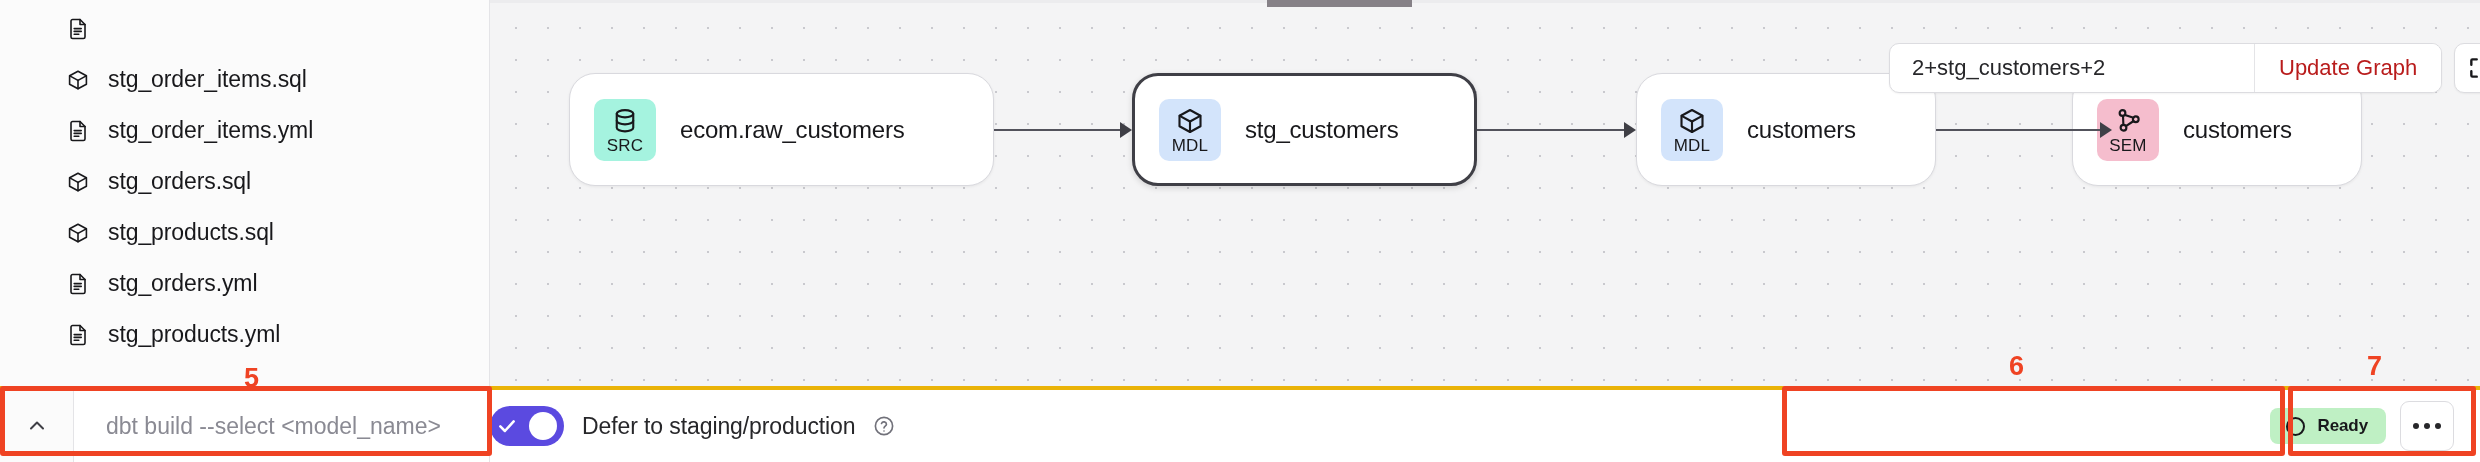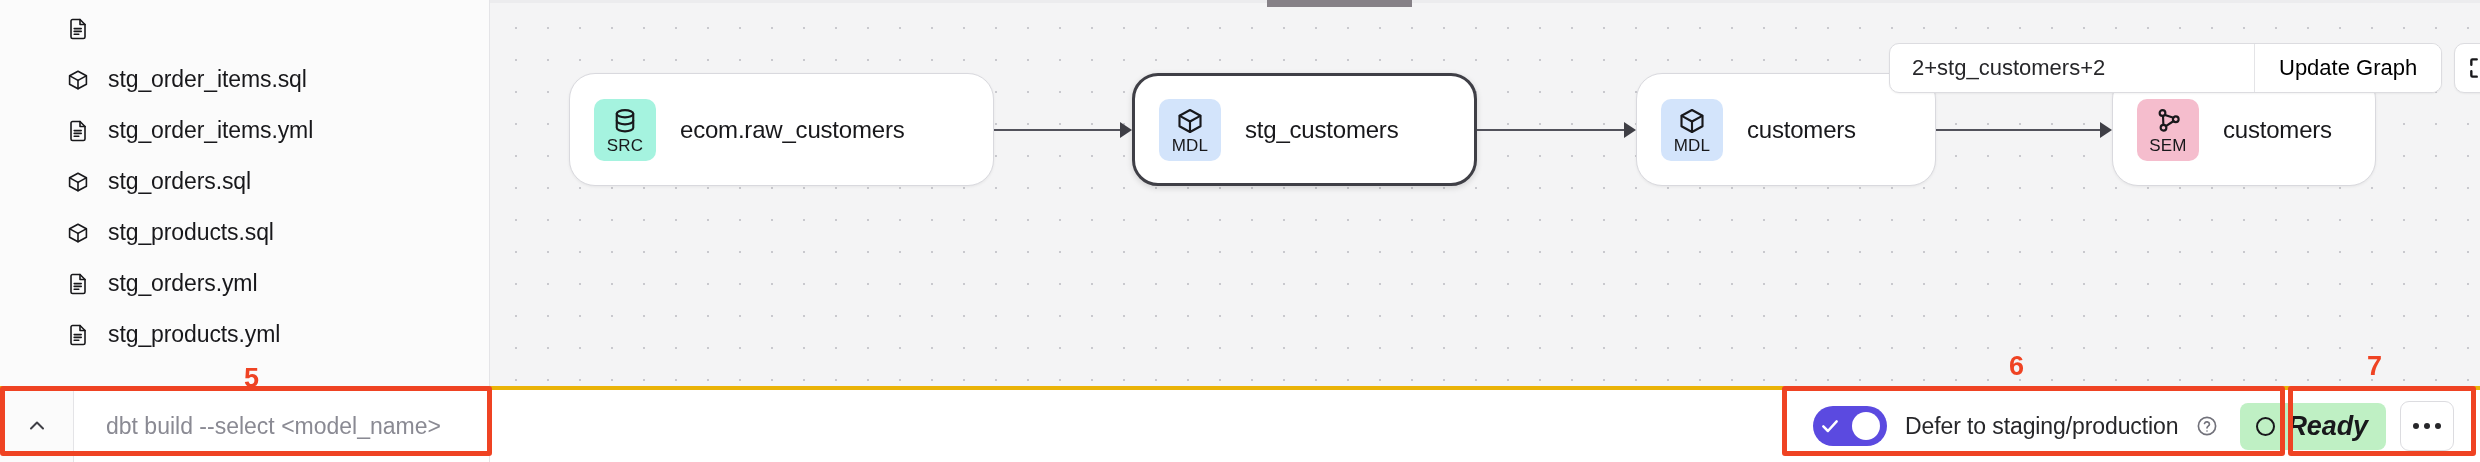--- a/index.html
+++ b/index.html
@@ -115,21 +115,21 @@
     width: 364px;
     height: 100%;
   }
   .selector-input::placeholder { color: #a1a1aa; }
   .update-graph-btn {
     border: none;
     border-left: 1px solid #e4e4e7;
     background: #ffffff;
     font-family: "Liberation Sans", sans-serif;
     font-size: 22px;
-    color: #000000;
+    color: #b91c1c;
     padding: 0 24px;
     cursor: pointer;
     white-space: nowrap;
   }
   .icon-btn {
     width: 52px; height: 50px;
     background: #ffffff;
     border: 1px solid #dcdce0;
     border-radius: 10px;
     display: flex; align-items: center; justify-content: center;
@@ -230,21 +230,21 @@
     font-size: 23px;
     color: #71717a;
     padding-left: 32px;
   }
   .cmd-input::placeholder { color: #8a8a93; }
 
   .status-zone {
     flex: 1 1 auto;
     display: flex;
     align-items: center;
-    justify-content: flex-end;
+    justify-content: space-between;
     gap: 22px;
     padding-right: 26px;
     background: #ffffff;
   }
   .defer-group {
     display: flex;
     align-items: center;
     gap: 18px;
   }
   .toggle {
@@ -288,25 +288,24 @@
     cursor: pointer;
   }
   .status-dot {
     width: 19px; height: 19px;
     border-radius: 50%;
     border: 2px solid #18181b;
     background: transparent;
     flex: 0 0 19px;
   }
   .status-text {
-    font-size: 27px;
+    font-size: 17px;
     color: #18181b;
     font-weight: bold;
     letter-spacing: -0.1px;
-    font-style: italic;
   }
   .more-btn {
     width: 54px; height: 50px;
     border: 1px solid #dcdce0;
     border-radius: 9px;
     background: #ffffff;
     display: flex; align-items: center; justify-content: center;
     gap: 5px;
     cursor: pointer;
   }
@@ -461,21 +460,21 @@
                 <svg class="badge-glyph" width="30" height="30" viewBox="0 0 24 24" fill="none" stroke="#18181b" stroke-width="1.7" stroke-linecap="round" stroke-linejoin="round">
                   <path d="M20.4 7.8 12 3.2 3.6 7.8v8.4L12 20.8l8.4-4.6z"></path>
                   <polyline points="3.8 7.9 12 12.4 20.2 7.9"></polyline>
                   <line x1="12" y1="12.4" x2="12" y2="20.8"></line>
                 </svg>
               </span>
               <span class="node-badge-text">MDL</span>
             </div>
             <span class="node-label">customers</span>
           </div>
-          <div class="node" style="left: 1622px; top: 73px; width: 264px;">
+          <div class="node" style="left: 1582px; top: 73px; width: 290px;">
             <div class="node-badge" style="background: rgb(245, 189, 205);">
               <span>
                 <svg class="badge-glyph" width="30" height="30" viewBox="0 0 24 24" fill="none" stroke="#18181b" stroke-width="1.7" stroke-linecap="round" stroke-linejoin="round">
                   <circle cx="7.6" cy="5.6" r="2.3"></circle>
                   <circle cx="18.2" cy="10.6" r="2.3"></circle>
                   <circle cx="8.4" cy="17.4" r="2.3"></circle>
                   <line x1="9.6" y1="7.2" x2="16.4" y2="9.4"></line>
                   <line x1="8" y1="8" x2="8.3" y2="15.1"></line>
                   <line x1="10.3" y1="16.1" x2="16.5" y2="12"></line>
                 </svg>

